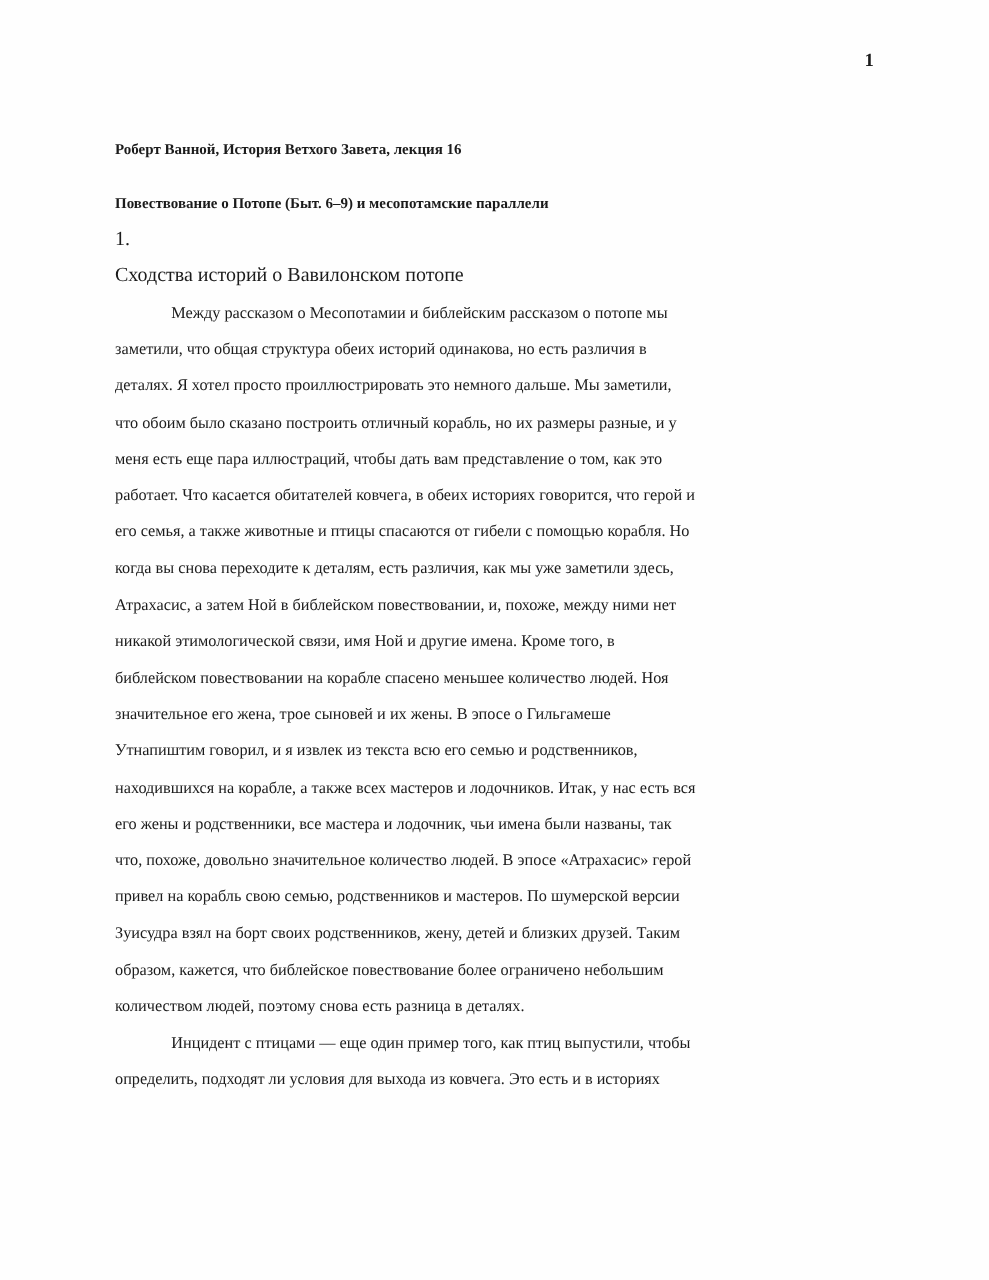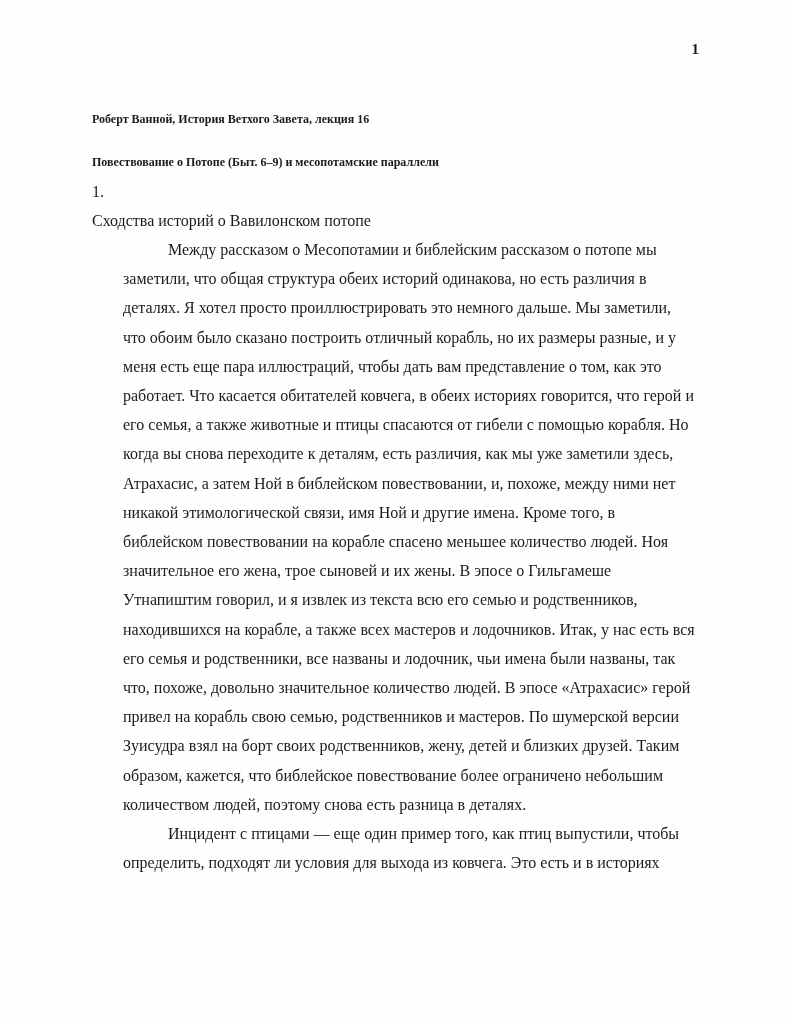--- a/index.html
+++ b/index.html
@@ -44,24 +44,23 @@
     font-weight: normal;
     font-size: 16px;
     line-height: 29px;
     margin: 0;
     white-space: nowrap;
   }
   .para {
     margin: 0;
   }
   .para .line {
-    font-size: 16px;
+    font-size: 13px;
     line-height: 29.2px;
     white-space: nowrap;
-    margin-left: 31px;
   }
   .para .line:first-child {
     text-indent: 45px;
   }
 </style>
 </head>
 <body>
 
 <div class="page">
   <div class="page-number">1</div>
@@ -80,21 +79,21 @@
           <div class="line">меня есть еще пара иллюстраций, чтобы дать вам представление о том, как это</div>
           <div class="line">работает. Что касается обитателей ковчега, в обеих историях говорится, что герой и</div>
           <div class="line">его семья, а также животные и птицы спасаются от гибели с помощью корабля. Но</div>
           <div class="line">когда вы снова переходите к деталям, есть различия, как мы уже заметили здесь,</div>
           <div class="line">Атрахасис, а затем Ной в библейском повествовании, и, похоже, между ними нет</div>
           <div class="line">никакой этимологической связи, имя Ной и другие имена. Кроме того, в</div>
           <div class="line">библейском повествовании на корабле спасено меньшее количество людей. Ноя</div>
           <div class="line">значительное его жена, трое сыновей и их жены. В эпосе о Гильгамеше</div>
           <div class="line">Утнапиштим говорил, и я извлек из текста всю его семью и родственников,</div>
           <div class="line">находившихся на корабле, а также всех мастеров и лодочников. Итак, у нас есть вся</div>
-          <div class="line">его семья и родственники, все названы и лодочник, чьи имена были названы, так</div>
+          <div class="line">его жены и родственники, все мастера и лодочник, чьи имена были названы, так</div>
           <div class="line">что, похоже, довольно значительное количество людей. В эпосе «Атрахасис» герой</div>
           <div class="line">привел на корабль свою семью, родственников и мастеров. По шумерской версии</div>
           <div class="line">Зуисудра взял на борт своих родственников, жену, детей и близких друзей. Таким</div>
           <div class="line">образом, кажется, что библейское повествование более ограничено небольшим</div>
           <div class="line">количеством людей, поэтому снова есть разница в деталях.</div>
         </div>
         <div class="para">
           <div class="line">Инцидент с птицами — еще один пример того, как птиц выпустили, чтобы</div>
           <div class="line">определить, подходят ли условия для выхода из ковчега. Это есть и в историях</div>
         </div>

